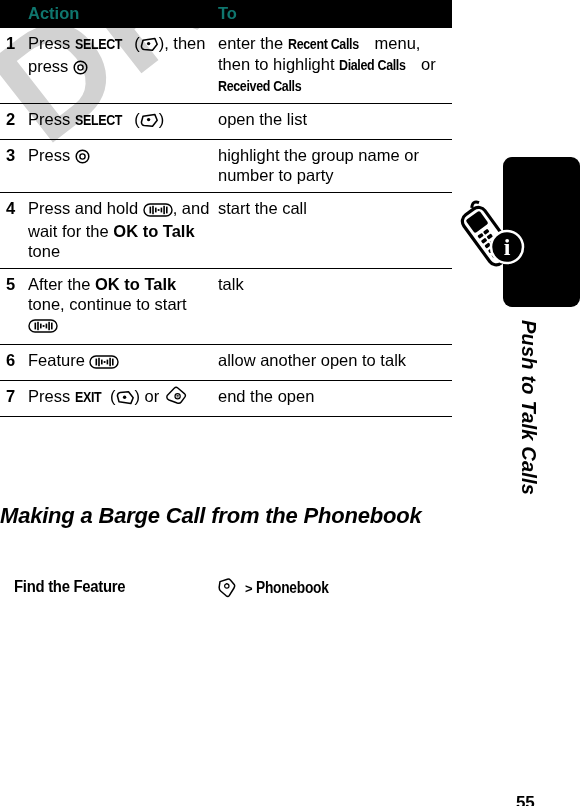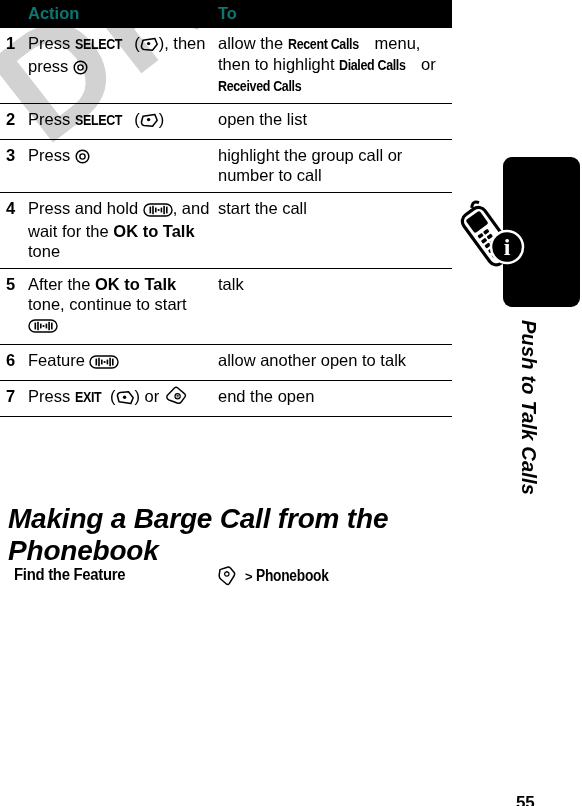--- a/index.html
+++ b/index.html
@@ -105,34 +105,34 @@
 
   
   .icon-inline {
     display: inline-block;
     vertical-align: -3px;
   }
 
   
   #section-heading {
     position: absolute;
-    left: 8px;
+    left: 0;
     top: 503px;
     width: 470px;
-    font-size: 28px;
+    font-size: 22px;
     font-weight: bold;
     font-style: italic;
     letter-spacing: -0.2px;
   }
 
   
   #find-feature {
     position: absolute;
     left: 0;
-    top: 566px;
+    top: 578px;
     width: 452px;
     height: 30px;
   }
   #find-feature .ff-label {
     position: absolute;
     left: 14px;
     top: 0px;
     font-size: 16px;
     font-weight: bold;
     letter-spacing: -0.3px;
@@ -240,39 +240,39 @@
 
         <tr class="row">
           <td class="c-num">1</td>
           <td class="c-act"><span>Press </span><b class="kw menuword">SELECT</b><span> (</span><span class="icon-inline"><svg width="19" height="15" viewBox="0 0 19 15">
                   <path d="M3 3.3 L14.8 1.4 L17.2 7.2 L12.5 13.3 L4.2 12.6 Q1.6 12.2 1.4 9.2 Z" fill="none" stroke="#000" stroke-width="1.5" stroke-linejoin="round"></path>
                   <circle cx="8.6" cy="6.6" r="1.7" fill="#000"></circle>
                 </svg></span><span>), then press </span><span class="icon-inline"><svg width="15" height="15" viewBox="0 0 15 15">
                   <circle cx="7.5" cy="7.5" r="6.3" fill="none" stroke="#000" stroke-width="1.5"></circle>
                   <circle cx="7.5" cy="7.5" r="2.6" fill="none" stroke="#000" stroke-width="1.4"></circle>
                 </svg></span></td>
-          <td class="c-to"><span>allow the </span><b class="kw menuword">Recent Calls</b><span> menu, then to highlight </span><b class="kw menuword">Dialed Calls</b><span> or </span><b class="kw menuword">Received Calls</b></td>
+          <td class="c-to"><span>enter the </span><b class="kw menuword">Recent Calls</b><span> menu, then to highlight </span><b class="kw menuword">Dialed Calls</b><span> or </span><b class="kw menuword">Received Calls</b></td>
         </tr>
 
         <tr class="row">
           <td class="c-num">2</td>
           <td class="c-act"><span>Press </span><b class="kw menuword">SELECT</b><span> (</span><span class="icon-inline"><svg width="19" height="15" viewBox="0 0 19 15">
                   <path d="M3 3.3 L14.8 1.4 L17.2 7.2 L12.5 13.3 L4.2 12.6 Q1.6 12.2 1.4 9.2 Z" fill="none" stroke="#000" stroke-width="1.5" stroke-linejoin="round"></path>
                   <circle cx="8.6" cy="6.6" r="1.7" fill="#000"></circle>
                 </svg></span><span>)</span></td>
           <td class="c-to">open the list</td>
         </tr>
 
         <tr class="row">
           <td class="c-num">3</td>
           <td class="c-act"><span>Press </span><span class="icon-inline"><svg width="15" height="15" viewBox="0 0 15 15">
                   <circle cx="7.5" cy="7.5" r="6.3" fill="none" stroke="#000" stroke-width="1.5"></circle>
                   <circle cx="7.5" cy="7.5" r="2.6" fill="none" stroke="#000" stroke-width="1.4"></circle>
                 </svg></span></td>
-          <td class="c-to">highlight the group call or number to call</td>
+          <td class="c-to">highlight the group name or number to party</td>
         </tr>
 
         <tr class="row">
           <td class="c-num">4</td>
           <td class="c-act"><span>Press and hold </span><span class="icon-inline"><svg width="30" height="14" viewBox="0 0 30 14">
                   <rect x="1" y="1" width="28" height="12" rx="6" ry="6" fill="none" stroke="#000" stroke-width="1.4"></rect>
                   <rect x="6.5" y="3.6" width="1.6" height="6.8" fill="#000"></rect>
                   <rect x="9.2" y="2.8" width="1.6" height="8.4" fill="#000"></rect>
                   <rect x="12" y="4.6" width="1.6" height="4.8" fill="#000"></rect>
                   <circle cx="15.6" cy="7" r="1.1" fill="#000"></circle>

